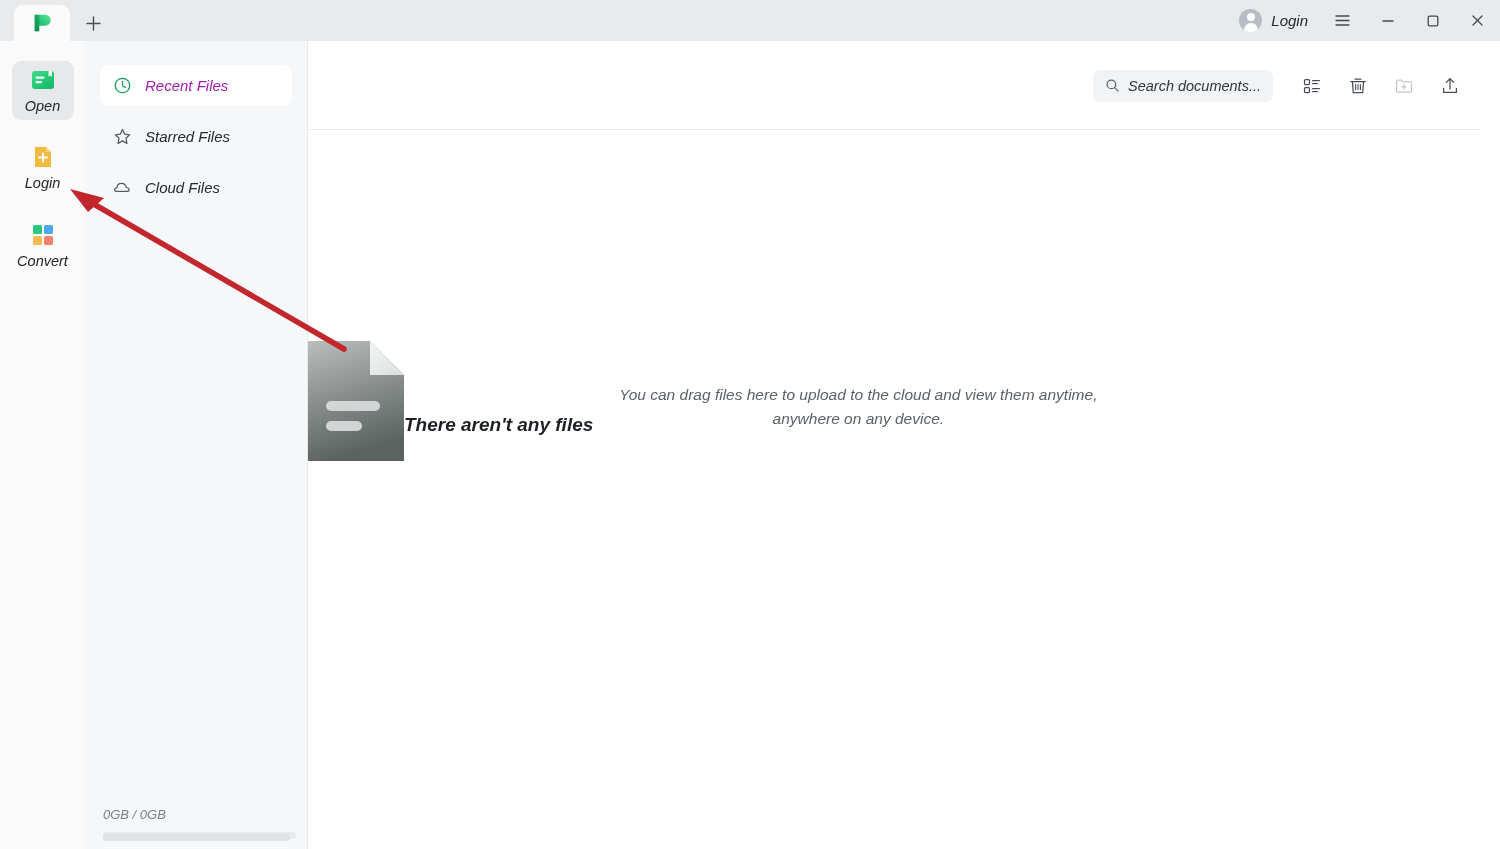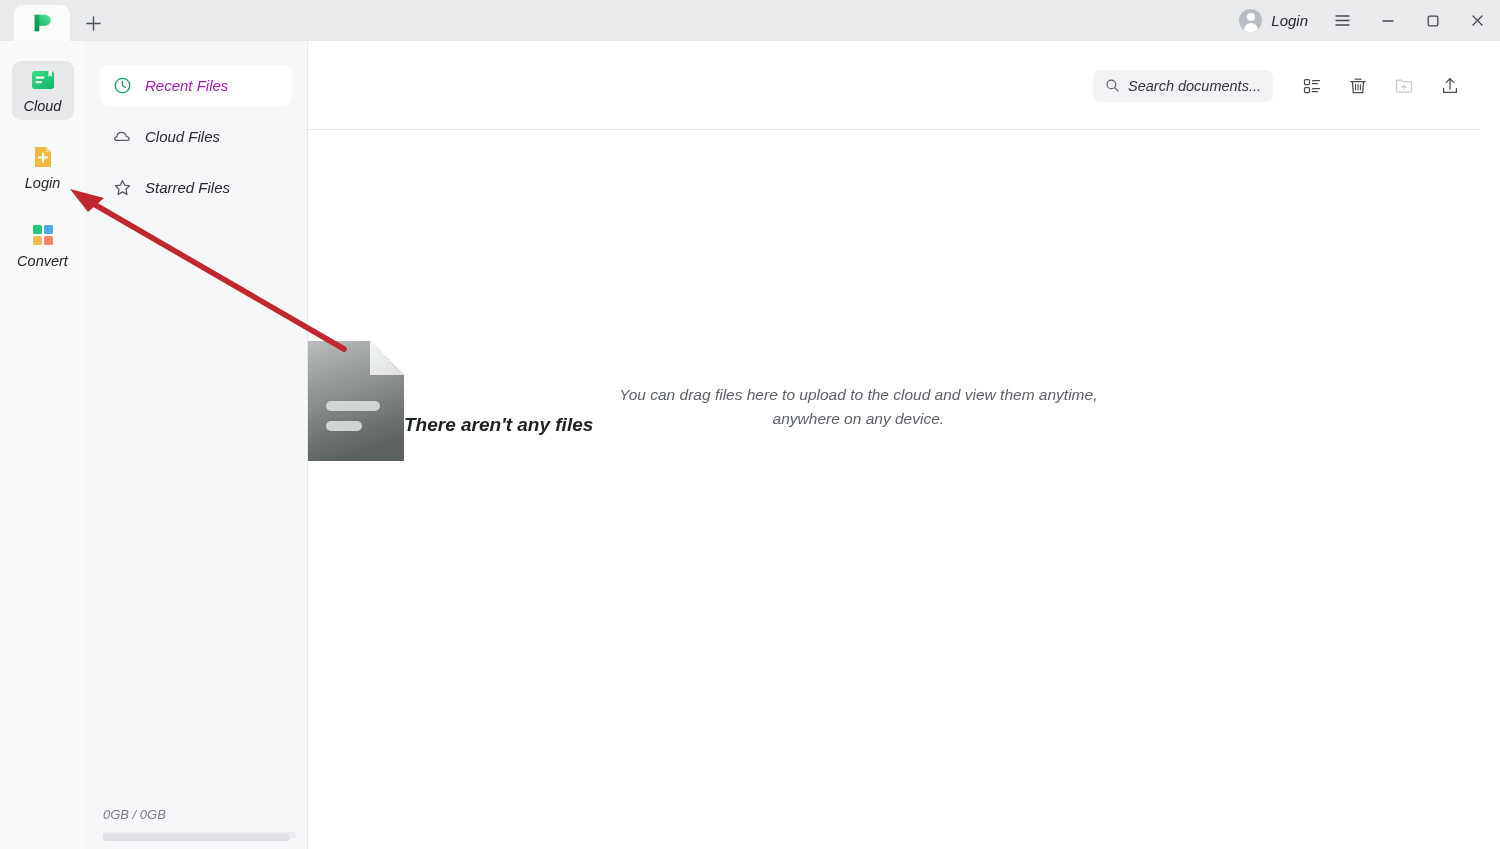--- a/index.html
+++ b/index.html
@@ -219,21 +219,21 @@
           <linearGradient id="fg" x1="0" y1="0" x2="1" y2="1">
             <stop offset="0" stop-color="#3ddc8a"></stop>
             <stop offset="1" stop-color="#0fb765"></stop>
           </linearGradient>
         </defs>
         <rect x="2" y="4" width="22" height="18" rx="3" fill="url(#fg)"></rect>
         <rect x="5.5" y="9.5" width="9" height="2.2" rx="1.1" fill="#ffffff"></rect>
         <rect x="5.5" y="14" width="6.5" height="2.2" rx="1.1" fill="#ffffff"></rect>
         <path d="M18.5 4 L22 4 L22 10 L20.25 8.3 L18.5 10 Z" fill="#ffffff" opacity="0.92"></path>
       </svg>
-      <span class="rail-label">Cloud</span>
+      <span class="rail-label">Open</span>
     </div>
 
     <div class="rail-item">
       <svg class="rail-icon" viewBox="0 0 26 26">
         <path d="M5 3 L16 3 L21 8 L21 23 L5 23 Z" fill="#f0b93f"></path>
         <path d="M16 3 L21 8 L16 8 Z" fill="#f8d27c"></path>
         <path d="M13 9.5 V17.5 M9 13.5 H17" stroke="#ffffff" stroke-width="2.1" stroke-linecap="round"></path>
       </svg>
       <span class="rail-label">Login</span>
     </div>
@@ -254,30 +254,30 @@
     <div class="nav-item active">
       <svg class="nav-icon" viewBox="0 0 20 20">
         <circle cx="10" cy="10" r="7.6" fill="none" stroke="#15a05e" stroke-width="1.35"></circle>
         <path d="M10 5.6 V10.2 L13 12" fill="none" stroke="#15a05e" stroke-width="1.35" stroke-linecap="round" stroke-linejoin="round"></path>
       </svg>
       <span>Recent Files</span>
     </div>
 
     <div class="nav-item">
       <svg class="nav-icon" viewBox="0 0 20 20">
-        <path d="M3.2 14 C2.1 14 1.4 13 1.8 11.9 C2.2 10.8 3.2 10.3 4.1 10.4 C4.2 7.6 6.3 5.6 9 5.6 C11.6 5.6 13.6 7.4 13.9 10 C15.6 10.1 17 11.1 17 12.6 C17 13.5 16.3 14 15.5 14 Z" fill="none" stroke="#55595f" stroke-width="1.3" stroke-linejoin="round" stroke-linecap="round"></path>
-      </svg>
-      <span>Cloud Files</span>
+        <path d="M10 2.6 L12.3 7.5 L17.5 8.2 L13.7 11.9 L14.7 17.2 L10 14.6 L5.3 17.2 L6.3 11.9 L2.5 8.2 L7.7 7.5 Z" fill="none" stroke="#55595f" stroke-width="1.3" stroke-linejoin="round"></path>
+      </svg>
+      <span>Starred Files</span>
     </div>
 
     <div class="nav-item">
       <svg class="nav-icon" viewBox="0 0 20 20">
-        <path d="M10 2.6 L12.3 7.5 L17.5 8.2 L13.7 11.9 L14.7 17.2 L10 14.6 L5.3 17.2 L6.3 11.9 L2.5 8.2 L7.7 7.5 Z" fill="none" stroke="#55595f" stroke-width="1.3" stroke-linejoin="round"></path>
-      </svg>
-      <span>Starred Files</span>
+        <path d="M3.2 14 C2.1 14 1.4 13 1.8 11.9 C2.2 10.8 3.2 10.3 4.1 10.4 C4.2 7.6 6.3 5.6 9 5.6 C11.6 5.6 13.6 7.4 13.9 10 C15.6 10.1 17 11.1 17 12.6 C17 13.5 16.3 14 15.5 14 Z" fill="none" stroke="#55595f" stroke-width="1.3" stroke-linejoin="round" stroke-linecap="round"></path>
+      </svg>
+      <span>Cloud Files</span>
     </div>
 
     <div class="storage">
       <div class="storage-text">0GB / 0GB</div>
       <div class="storage-bar">
           <span style="width: 0%;"></span>
         </div>
     </div>
   </div>
 

